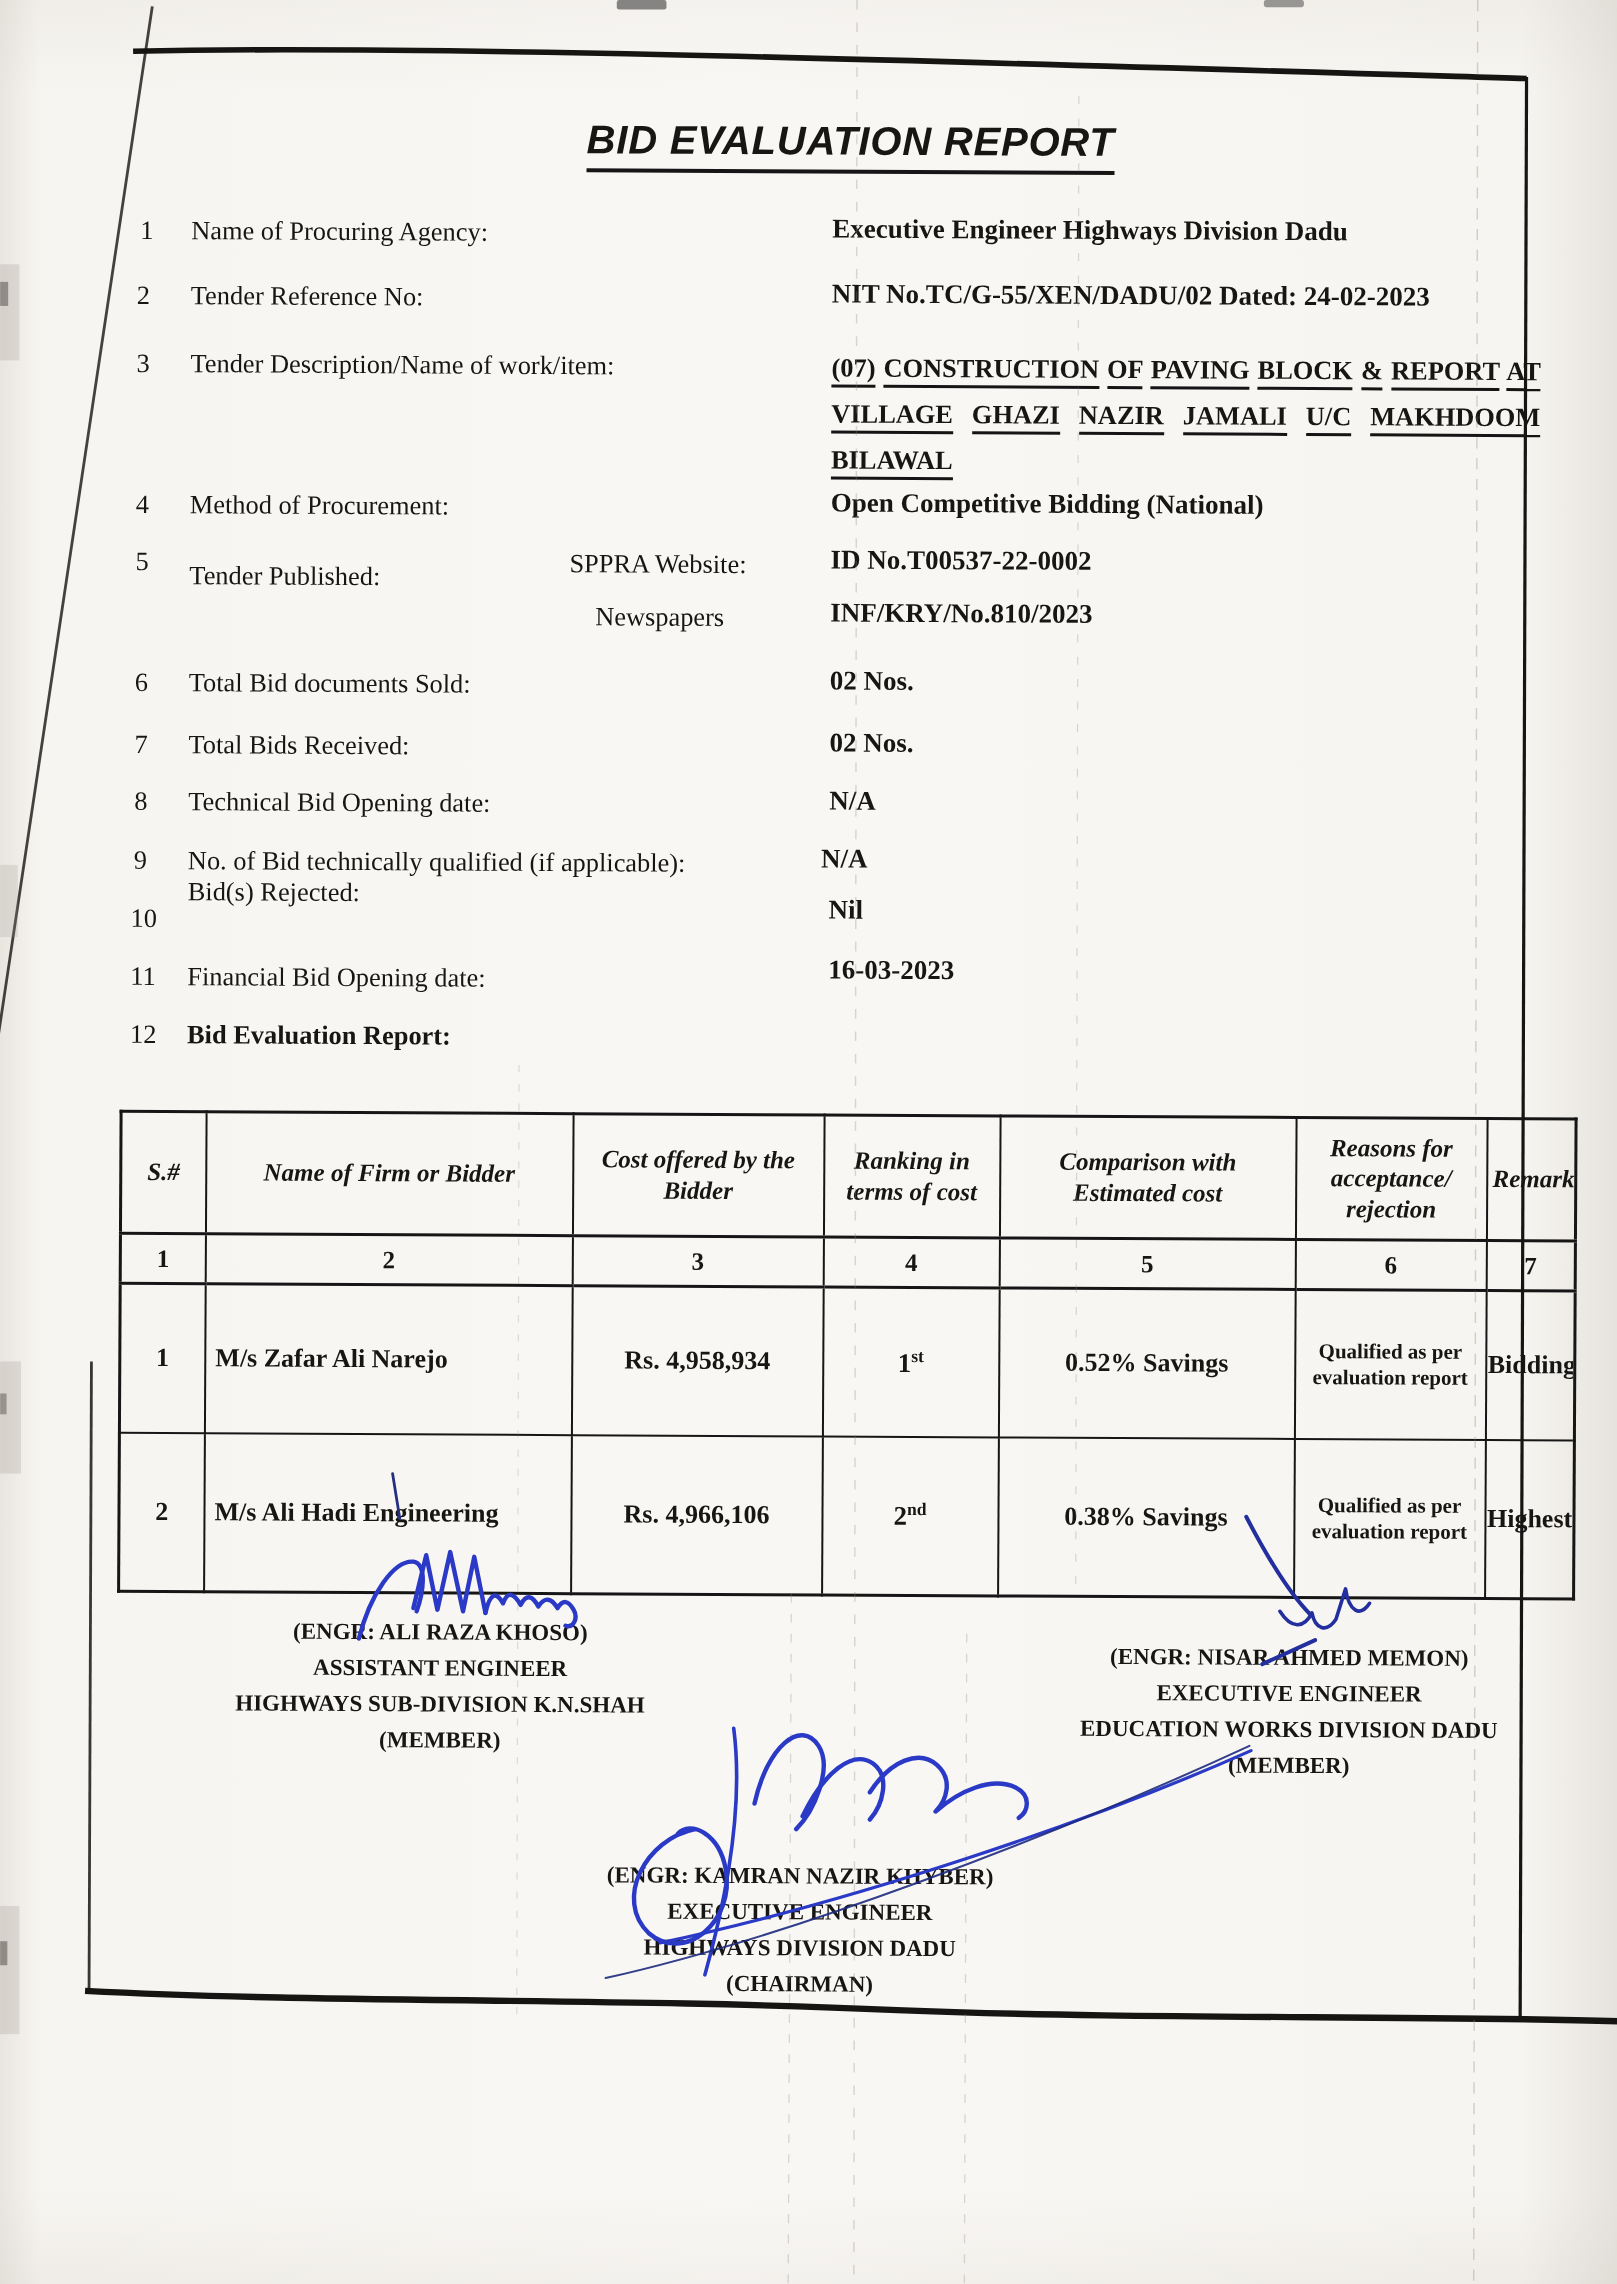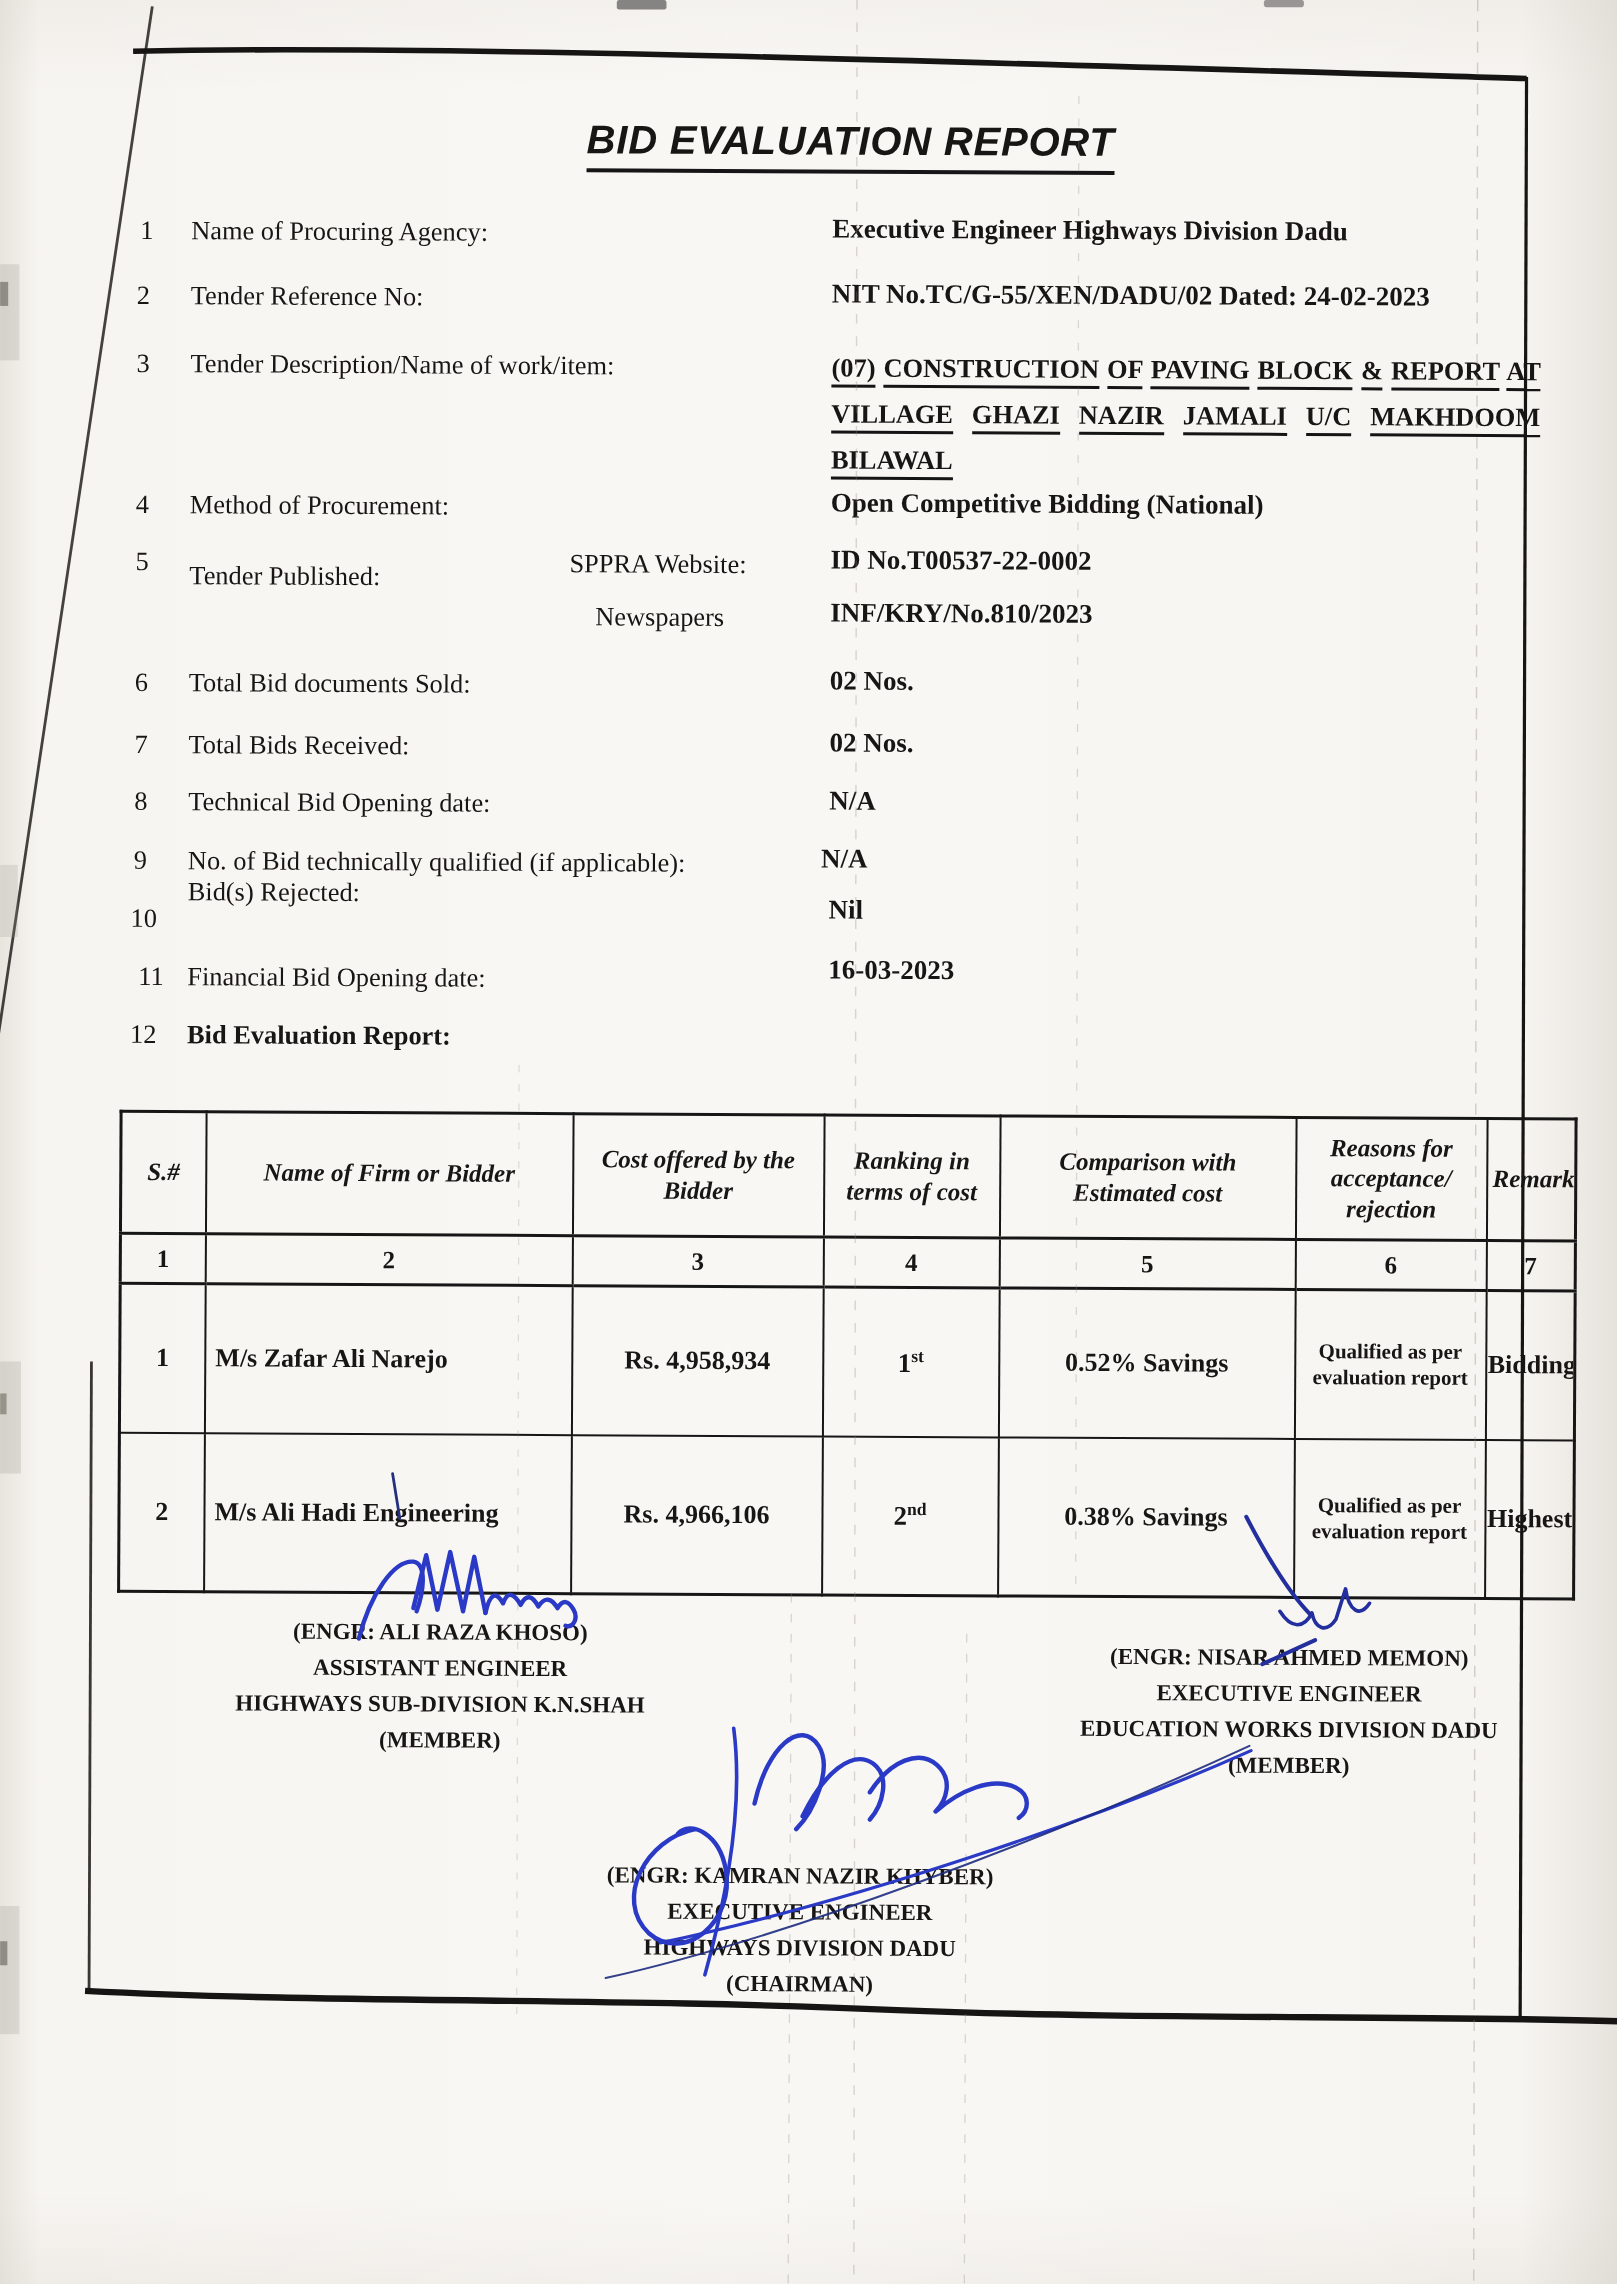--- a/index.html
+++ b/index.html
@@ -113,21 +113,21 @@
     <span class="abs itm-no" style="left:138px;top:845px;">9</span>
     <span class="abs itm-label" style="left:192px;top:845px;">No. of Bid technically qualified (if applicable):</span>
     <span class="abs itm-value" style="left:825px;top:840px;">N/A</span>
   </div>
   <div>
     <span class="abs itm-no" style="left:135px;top:903px;">10</span>
     <span class="abs itm-label" style="left:192px;top:876px;">Bid(s) Rejected:</span>
     <span class="abs itm-value" style="left:833px;top:891px;">Nil</span>
   </div>
   <div>
-    <span class="abs itm-no" style="left:143px;top:961px;">11</span>
+    <span class="abs itm-no" style="left:135px;top:961px;">11</span>
     <span class="abs itm-label" style="left:192px;top:961px;">Financial Bid Opening date:</span>
     <span class="abs itm-value" style="left:833px;top:951px;">16-03-2023</span>
   </div>
   <div>
     <span class="abs itm-no" style="left:135px;top:1019px;">12</span>
     <span class="abs itm-label bold" style="left:192px;top:1019px;">Bid Evaluation Report:</span>
   </div>
 
   <table class="bid abs" style="left:125px;top:1110px;width:1455px;">
     <colgroup>

